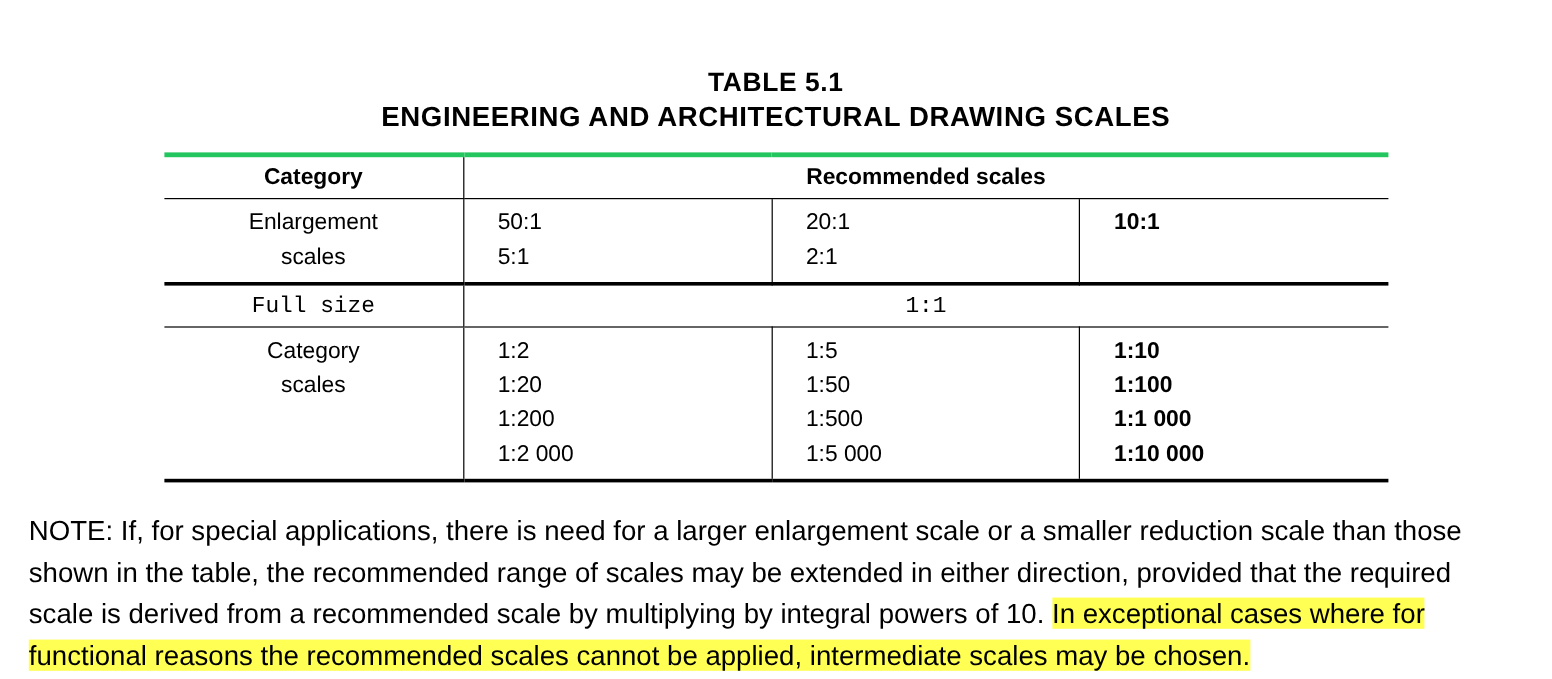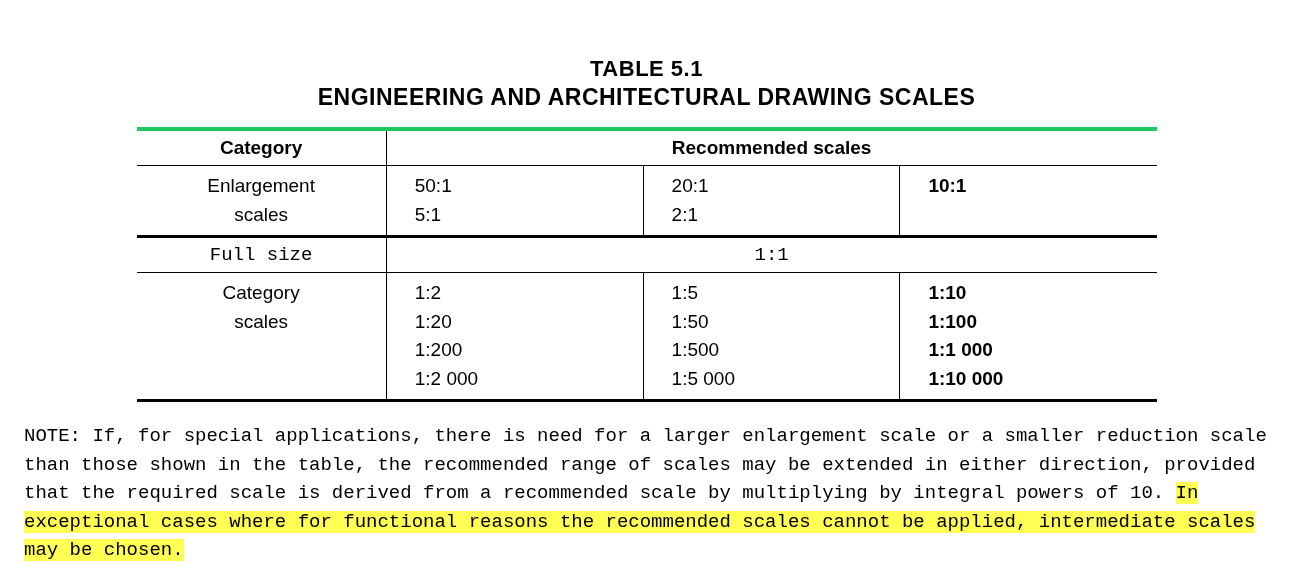--- a/index.html
+++ b/index.html
@@ -42,24 +42,23 @@
     text-align: center;
   }
   tbody tr.sep td { border-top: 1px solid #000; }
   tbody tr.thick-sep td { border-top: 3px solid #000; font-family: Liberation Mono, monospace; }
   tbody tr.last td { border-bottom: 3px solid #000; }
   td.col { width: 256px; border-right: 1px solid #000; padding-left: 28px; }
   td.col:last-child { border-right: none; font-weight: bold; }
   td.full { text-align: center; }
   .multiline { line-height: 1.5; }
   .note {
-    font-size: 19px;
+    font-size: 23px;
     line-height: 1.5;
     max-width: 1245px;
-    font-family: Liberation Mono, monospace;
   }
   .hl { background: #ffff54; }
 </style>
 </head>
 <body>
 
 <div class="title-block">
   <div class="title-line1">TABLE 5.1</div>
   <div class="title-line2">ENGINEERING AND ARCHITECTURAL DRAWING SCALES</div>
 </div>

